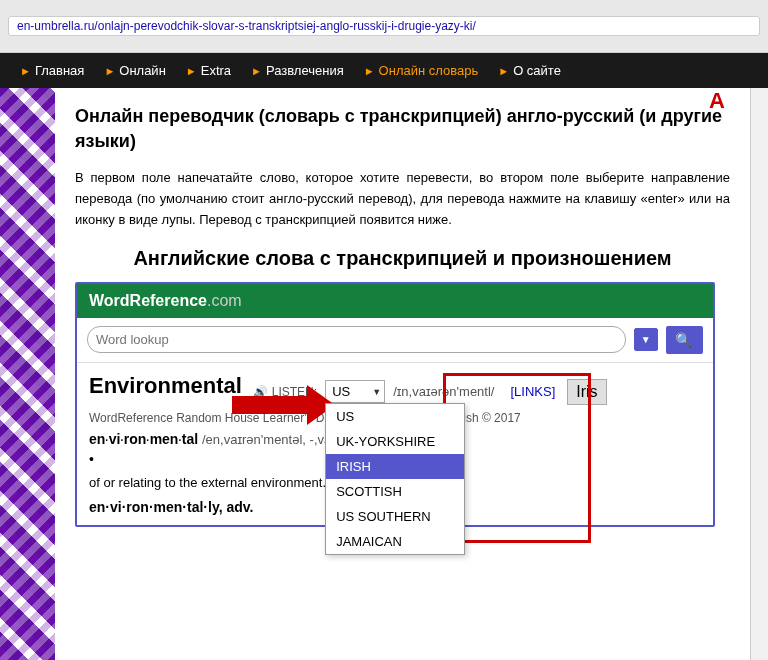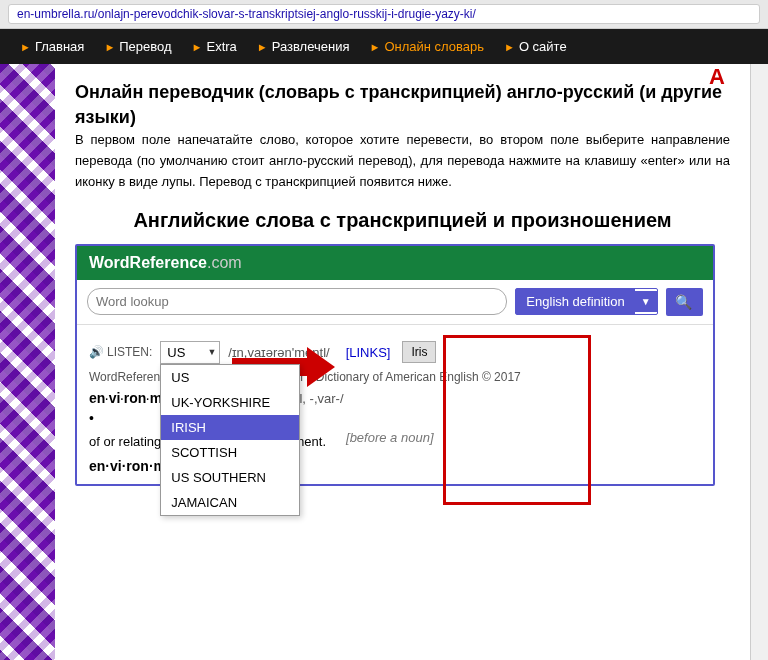--- a/index.html
+++ b/index.html
@@ -1,21 +1,21 @@
 <!DOCTYPE html>
 <html><head>
   <meta charset="utf-8">
   <style>
     * { box-sizing: border-box; margin: 0; padding: 0; }
     body { font-family: Arial, sans-serif; font-size: 14px; background: #fff; width: 768px; overflow-x: hidden; }
 
     
     .browser-bar {
       background: #e8e8e8;
-      padding: 4px 8px;
+      padding: 16px 8px;
       font-size: 12px;
       color: #333;
       border-bottom: 1px solid #ccc;
       display: flex;
       align-items: center;
       gap: 6px;
     }
     .url-bar {
       background: #fff;
       border: 1px solid #ccc;
@@ -100,20 +100,21 @@
       font-weight: bold;
       position: absolute;
       right: 25px;
       top: 0;
     }
 
     .page-title {
       font-size: 18px;
       font-weight: bold;
       color: #000;
+      margin-bottom: 14px;
       line-height: 1.4;
     }
 
     .description {
       font-size: 13px;
       color: #000;
       line-height: 1.6;
       text-align: justify;
       margin-bottom: 16px;
     }
@@ -325,40 +326,40 @@
       border: 3px solid #cc0000;
       pointer-events: none;
       z-index: 60;
     }
 
     
     .iris-btn {
       background: #e0e0e0;
       border: 1px solid #aaa;
       padding: 3px 8px;
-      font-size: 12px;
+      font-size: 16px;
       cursor: pointer;
       margin-left: 4px;
     }
   </style>
 </head>
 <body>
 
 <div class="browser-bar">
   <span class="url-bar">en-umbrella.ru/onlajn-perevodchik-slovar-s-transkriptsiej-anglo-russkij-i-drugie-yazy-ki/</span>
 </div>
 
 <div class="nav-bar">
   <div class="nav-item">
     <span class="nav-arrow">►</span>
     <span>Главная</span>
   </div>
   <div class="nav-item">
     <span class="nav-arrow">►</span>
-    <span>Перевод</span>
+    <span>Онлайн</span>
   </div>
   <div class="nav-item">
     <span class="nav-arrow">►</span>
     <span>Extra</span>
   </div>
   <div class="nav-item">
     <span class="nav-arrow">►</span>
     <span>Развлечения</span>
   </div>
   <div class="nav-item active">
@@ -387,29 +388,29 @@
 
     <div class="wr-widget">
 
       <div class="wr-header">
         <span>WordReference</span><span class="com">.com</span>
       </div>
 
       <div class="wr-search-row">
         <input class="wr-input" type="text" placeholder="Word lookup" style="">
         <div class="wr-select-wrapper">
-          <span class="wr-select" style="padding:5px 10px; display:inline-block;">English definition</span>
           <span class="wr-select-arrow">▼</span>
         </div>
         <button class="wr-search-btn">🔍</button>
       </div>
 
       <div class="wr-result" style="position:relative;">
 
         <div style="display:flex; align-items:flex-start; gap:12px;">
+          <span class="wr-word-title">Environmental</span>
           <div class="wr-listen-row">
             <span class="listen-label">
               <span>🔊</span>
               <span>LISTEN:</span>
             </span>
 
             <div class="dialect-select-wrapper" style="position:relative;">
               <select class="dialect-select">
                 <option>US</option>
               </select>

